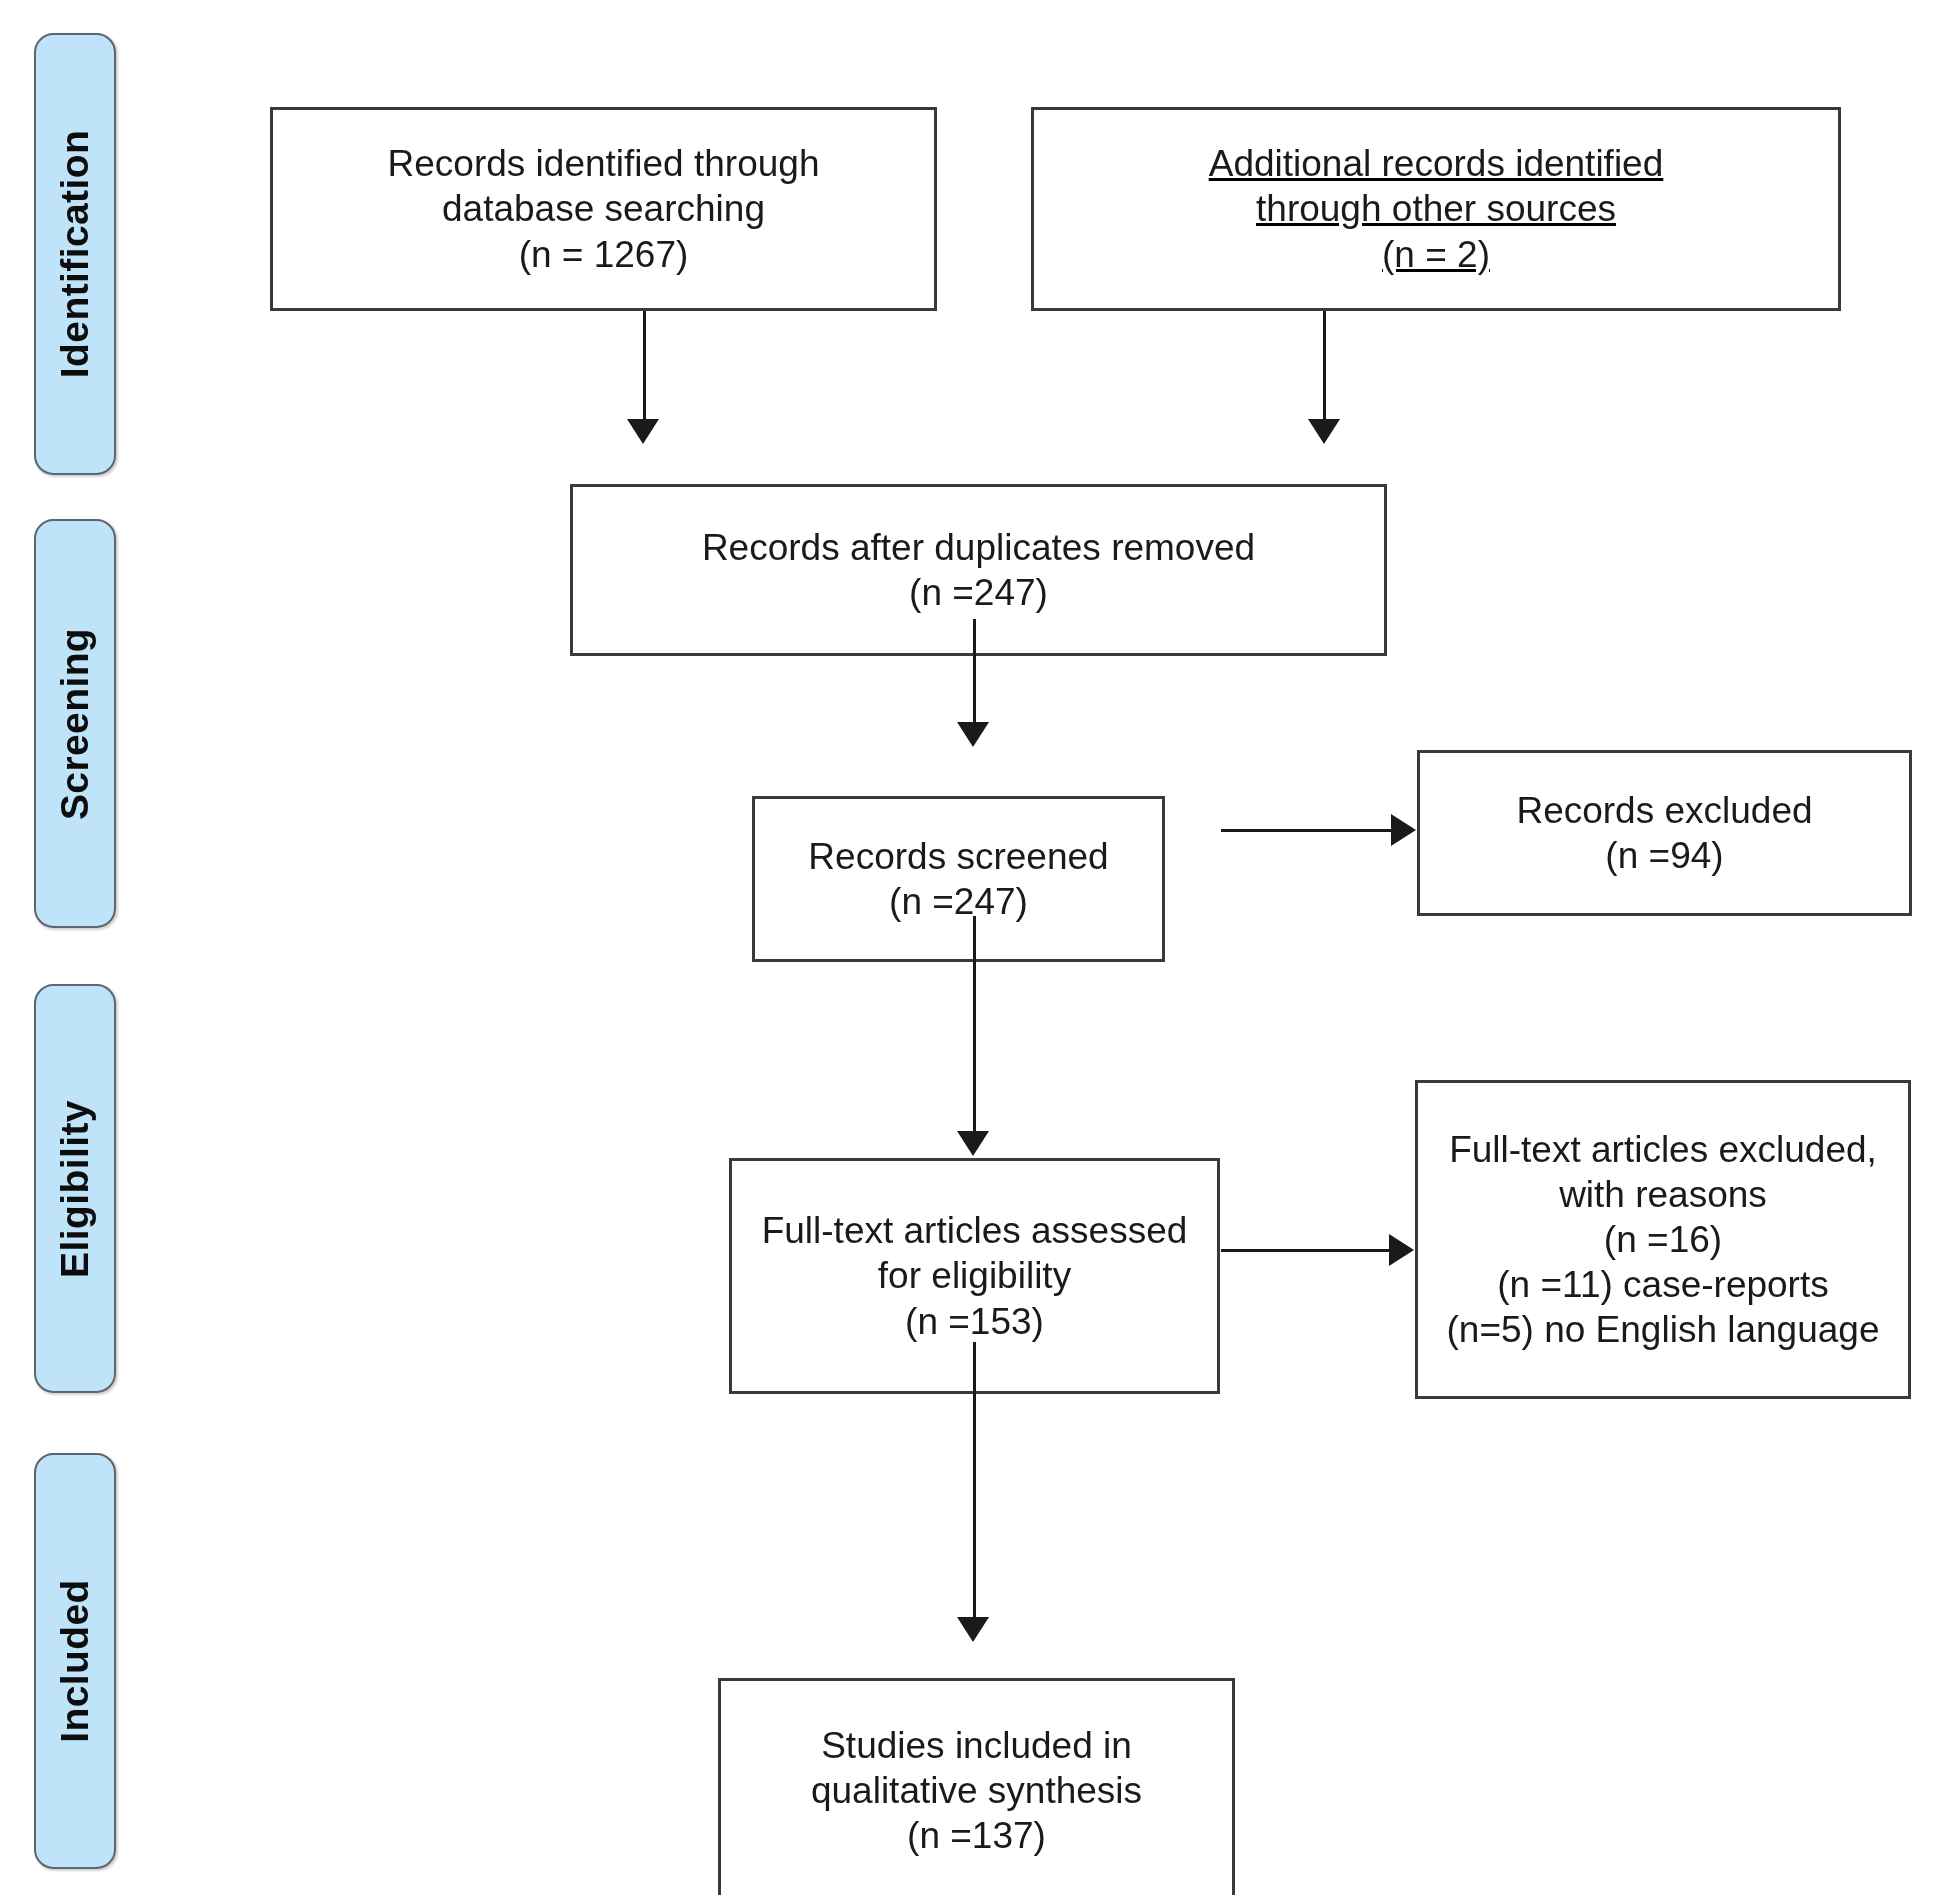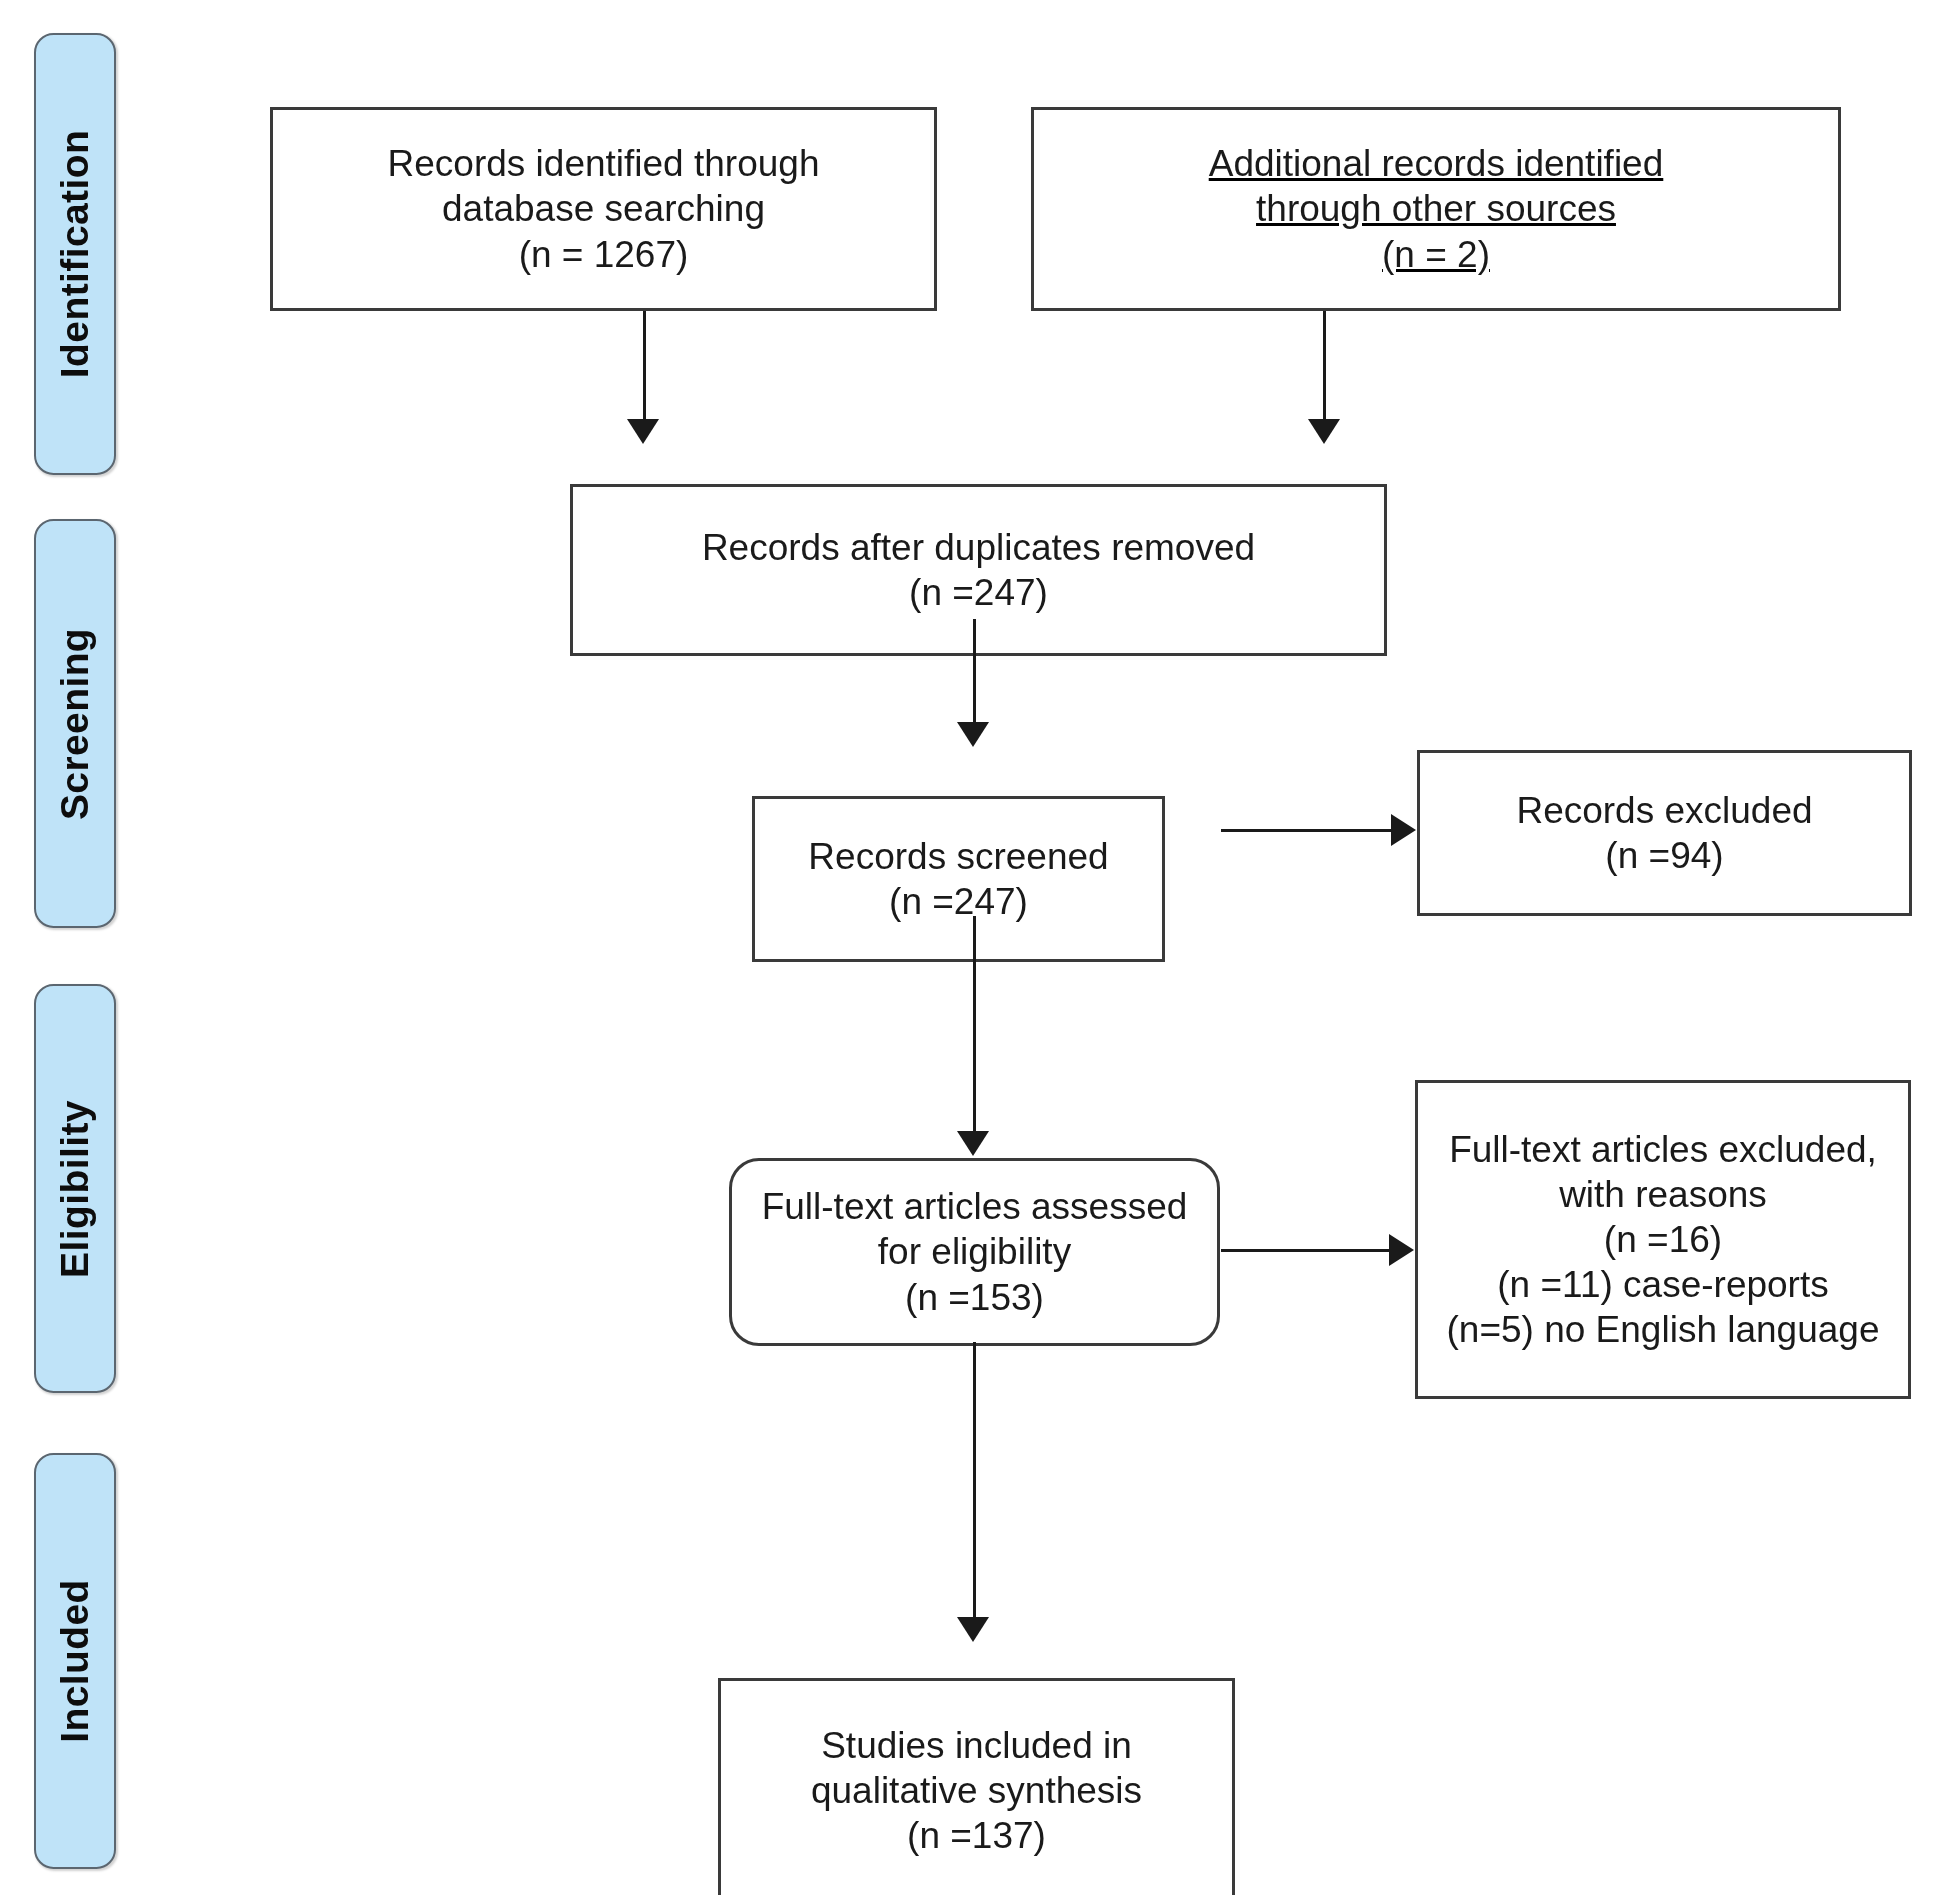--- a/index.html
+++ b/index.html
@@ -141,21 +141,21 @@
   <div class="arrow-right" style="left:1391px; top:814px;"></div>
 
   <div class="flow-box" style="left:1417px; top:750px; width:495px; height:166px;">
     <div class="line">Records excluded</div>
     <div class="line">(n =94)</div>
   </div>
 
   <div class="v-line" style="left:973px; top:916px; height:217px;"></div>
   <div class="arrow-down" style="left:957px; top:1131px;"></div>
 
-  <div class="flow-box" style="left:729px; top:1158px; width:491px; height:188px;border-radius:30px;">
+  <div class="flow-box" style="left:729px; top:1158px; width:491px; height:236px;">
     <div class="line">Full-text articles assessed</div>
     <div class="line">for eligibility</div>
     <div class="line">(n =153)</div>
   </div>
 
   <div class="h-line" style="left:1221px; top:1249px; width:171px;"></div>
   <div class="arrow-right" style="left:1389px; top:1234px;"></div>
 
   <div class="flow-box" style="left:1415px; top:1080px; width:496px; height:319px;">
     <div class="line">Full-text articles excluded,</div>

